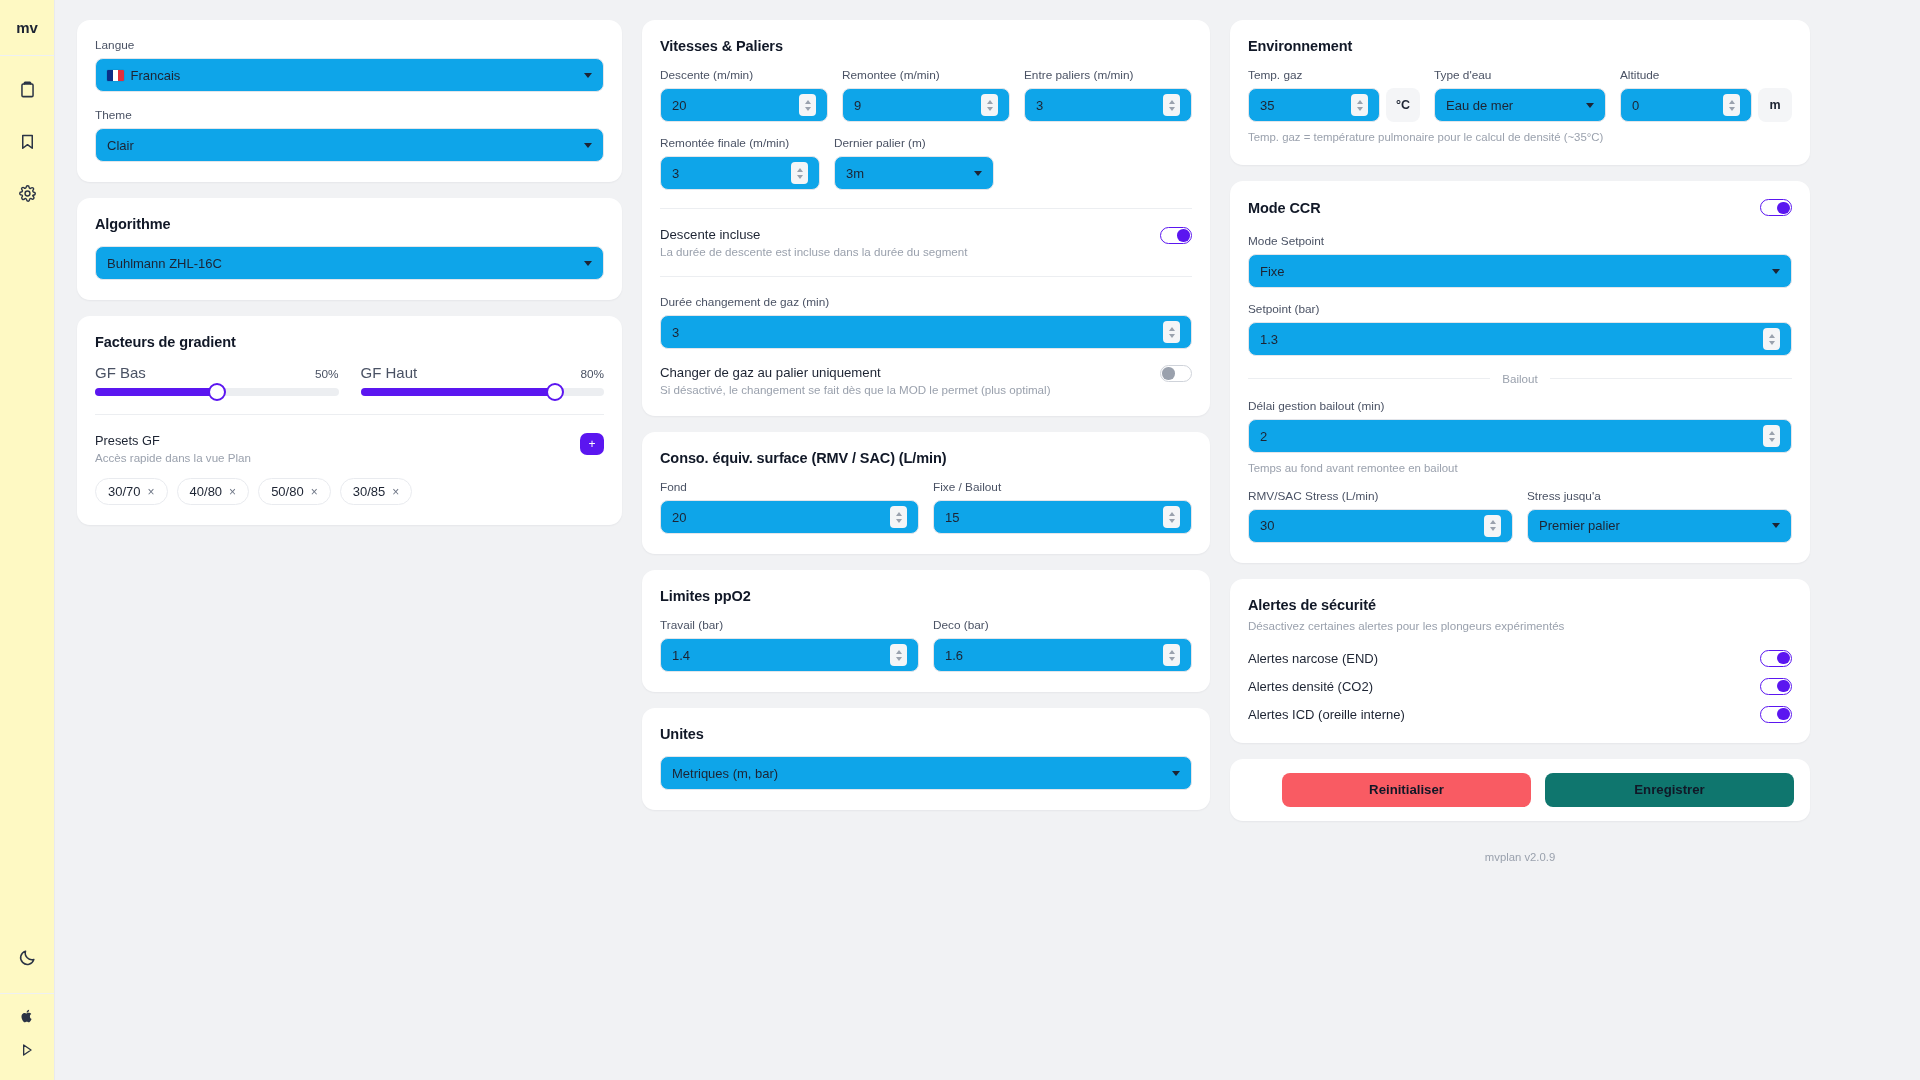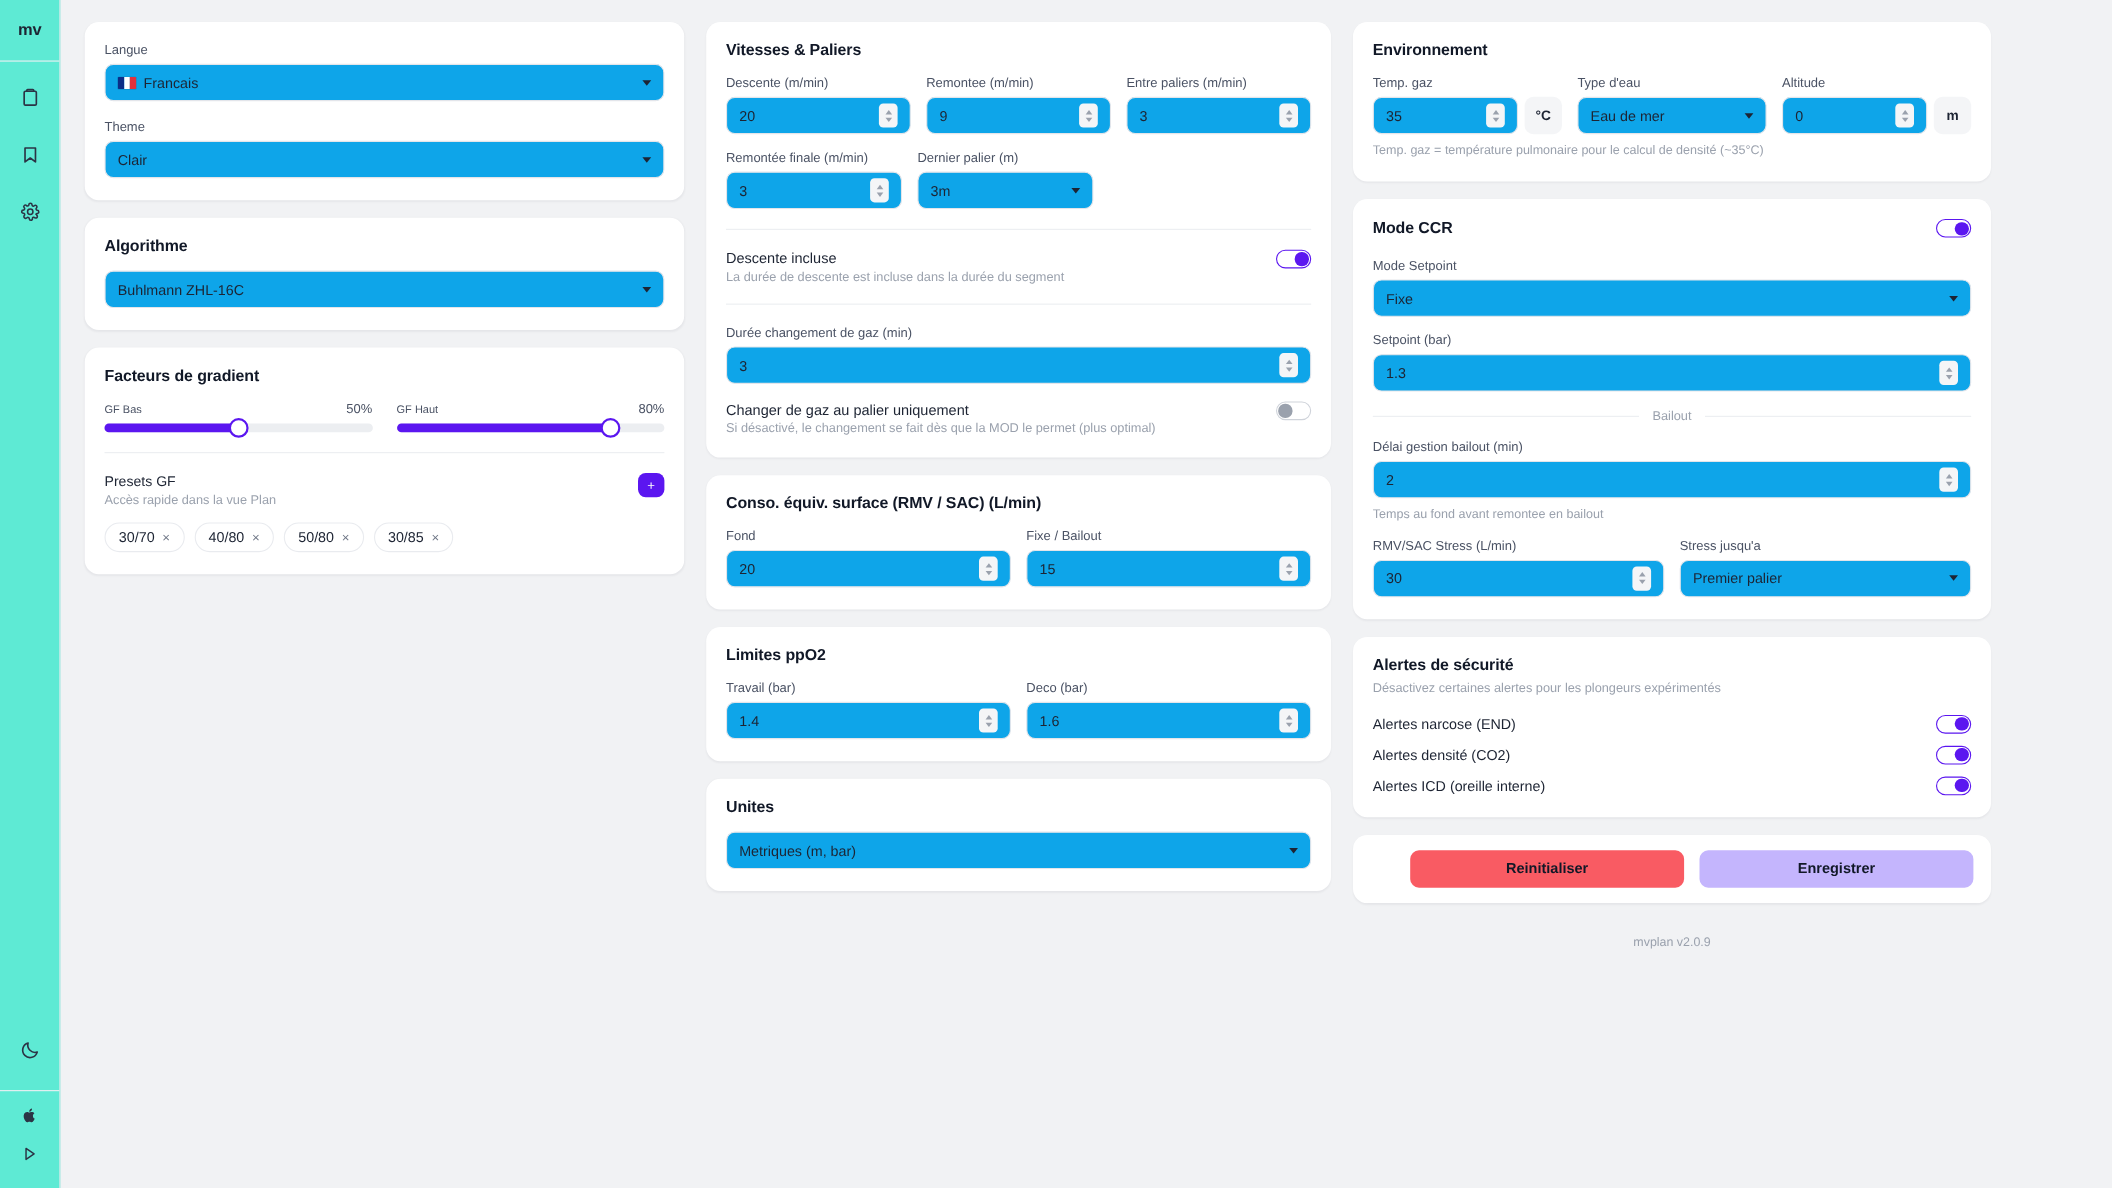--- a/index.html
+++ b/index.html
@@ -8,21 +8,21 @@
     background: #f1f2f4;
     font-family: "Liberation Sans", sans-serif;
     color: #1d2433;
     overflow: hidden;
   }
   .app { display: flex; width: 1920px; height: 1080px; }
 
   
   .sidebar {
     width: 55px; min-width: 55px; height: 1080px;
-    background: #5eead4;
+    background: #fef9c3;
     border-right: 1px solid #e9eaee;
     display: flex; flex-direction: column; align-items: center;
   }
   .sb-brand {
     height: 56px; width: 100%;
     display: flex; align-items: center; justify-content: center;
     font-size: 15px; font-weight: bold; letter-spacing: -0.2px;
     color: #1d2433;
     border-bottom: 1px solid #eef0f3;
   }
@@ -114,21 +114,21 @@
   .toggle-row { display: flex; align-items: center; justify-content: space-between; }
   .toggle-row + .toggle-row { margin-top: 11px; }
   .toggle-row .t-label { font-size: 13px; color: #1d2433; }
 
   .switch-block { display:flex; align-items:flex-start; justify-content: space-between; gap: 16px; }
   .switch-block .sb-text .t-title { font-size: 13.2px; color:#1d2433; }
 
   
   .slider-pair { display: grid; grid-template-columns: 1fr 1fr; gap: 22px; }
   .slider-head { display:flex; justify-content: space-between; align-items: baseline; margin-bottom: 7px; }
-  .slider-head .sl-name { font-size: 10px; color: #4a5264; }
+  .slider-head .sl-name { font-size: 15px; color: #4a5264; }
   .slider-head .sl-val { font-size: 11.8px; color: #4a5264; }
   .track { height: 8px; border-radius: 5px; background: #eceef1; position: relative; }
   .fill { position:absolute; left:0; top:0; height: 8px; border-radius: 5px; background: #5b16f0; }
   .thumb {
     position:absolute; top: -5px; width: 18px; height: 18px; border-radius: 50%;
     background: #fff; border: 2.5px solid #5b16f0; transform: translateX(-50%);
   }
 
   .presets-head { display:flex; align-items:flex-start; justify-content: space-between; }
   .presets-head .p-title { font-size: 12.8px; color: #1d2433; }
@@ -158,21 +158,21 @@
   .sep-label .tx { font-size: 11.6px; color:#9aa1ad; }
 
   .actions { display:flex; gap: 14px; padding-left: 36px; }
   .btn {
     flex: 1; height: 34px; border-radius: 8px; border: none;
     font-size: 13.2px; font-weight: bold; color: #111827;
     display:flex; align-items:center; justify-content:center; cursor:pointer;
     font-family: "Liberation Sans", sans-serif;
   }
   .btn-reset { background: #f95b63; }
-  .btn-save { background: #c4b5fd; }
+  .btn-save { background: #0f766e; }
 
   .version { text-align:center; font-size: 11.3px; color: #9aa1ad; margin-top: 14px; }
 </style>
 </head>
 <body>
 
 <div class="app">
 
   <div class="sidebar">
     <div class="sb-brand">mv</div>

